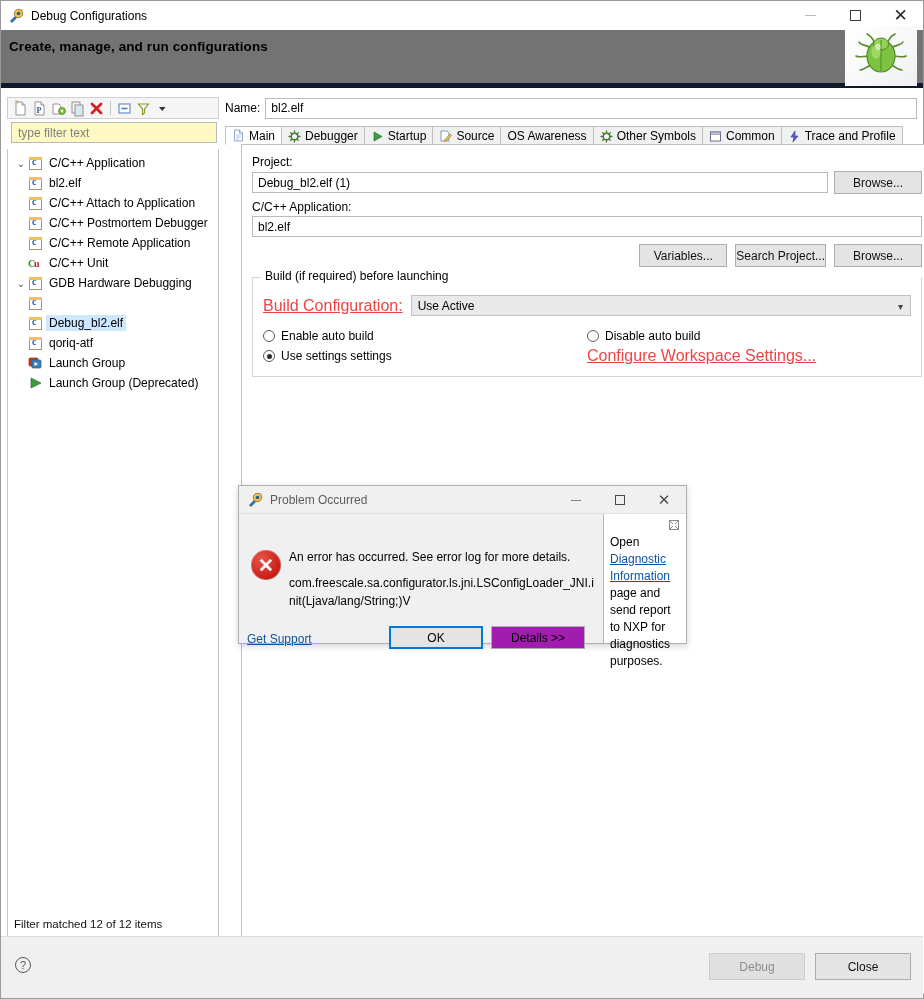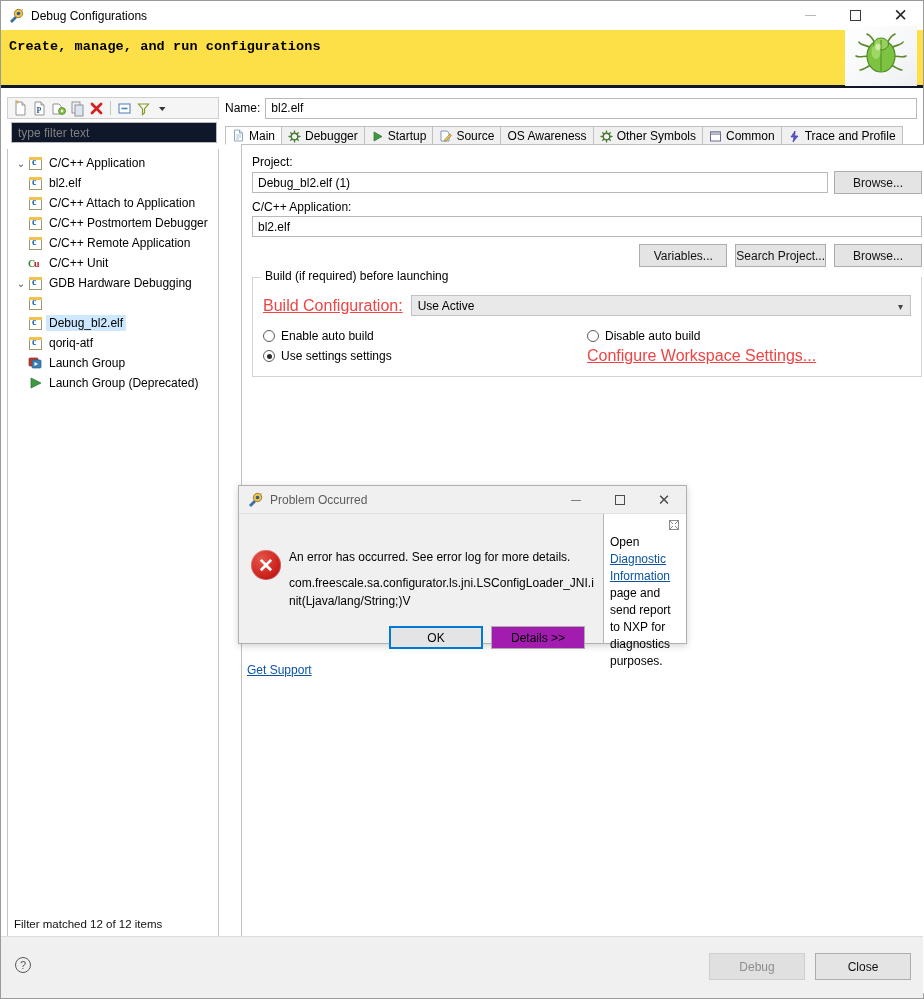--- a/index.html
+++ b/index.html
@@ -37,23 +37,22 @@
     width: 45px; height: 29px; display: flex; align-items: center; justify-content: center;
     font-size: 13px; color: #3b3b3b; background: transparent;
   }
   .winbtn.min span { display:block; width: 11px; height: 1px; background: #b9b9b9; }
   .winbtn.max span { display:block; width: 11px; height: 11px; border: 1.6px solid #3b3b3b; }
   .winbtn.close { font-size: 17px; font-weight: 300; color: #2a2a2a; }
 
   
   .header {
     position: absolute; top: 29px; left: 0; width: 922px; height: 58px;
-    background: #fde047;
-    border-bottom: 3px solid #0f172a;
-    font-family: Liberation Mono, monospace;
+    background: #737373;
+    border-bottom: 5px solid #0f172a;
   }
   .header-title {
     position: absolute; left: 8px; top: 9px;
     font-size: 13.5px; font-weight: bold; color: #000; letter-spacing: 0.1px;
   }
   .bug-wrap {
     position: absolute; right: 6px; top: -4px; width: 72px; height: 60px;
     overflow: hidden;
   }
   .bug-bgl { position:absolute; left:0; top:0; width:100%; height:100%;
@@ -66,21 +65,21 @@
   .leftpanel { position:absolute; left: 6px; top: 8px; width: 212px; height: 840px; }
   .tree-toolbar {
     position: absolute; left:0; top:0; width: 212px; height: 22px;
     background: #f5f5f5; border: 1px solid #cfcfcf;
     display: flex; align-items: center; gap: 2px; padding-left: 4px;
   }
   .tb-ico { width: 17px; height: 17px; position: relative; flex: none; }
   .tb-sep { width:1px; height: 14px; background:#c6c6c6; margin: 0 3px; flex:none;}
   .filterbox {
     position: absolute; left: 4px; top: 25px; width: 206px; height: 21px;
-    border: 1px solid #b9b9b9; background:#0f172a;
+    border: 1px solid #b9b9b9; background:#fef9c3;
     display:flex; align-items:center; padding-left: 6px;
     color:#808080; font-size: 12px;
   }
   .tree {
     position: absolute; left:0; top: 52px; width: 212px; height: 788px;
     border: 1px solid #c4c4c4; border-top: none; background:#fff;
     padding-top: 4px;
   }
   .trow {
     display:flex; align-items:center; height: 20px; padding-left: 6px; font-size: 12px;
@@ -221,21 +220,21 @@
   .dlg-main { position:absolute; left:0; top:0; width: 364px; height: 129px; background:#f0f0f0; }
   .err-ico {
     position:absolute; left: 12px; top: 36px; width: 30px; height: 30px; border-radius: 50%;
     background: radial-gradient(circle at 34% 30%, #e8554a 0%, #c9201a 65%, #8e0f0c 100%);
     display:flex; align-items:center; justify-content:center;
     color:#fff; font-size: 19px; font-weight: bold; line-height:1;
     box-shadow: inset 0 0 0 1px rgba(255,255,255,0.25);
   }
   .err-text { position:absolute; left: 50px; top: 34px; width: 310px; font-size: 12px; line-height: 1.55; }
   .err-text .l2 { margin-top: 7px; word-break: break-all; }
-  .getsupport { position:absolute; left: 8px; top: 118px; font-size:12px; color:#0b54a5; text-decoration: underline; margin-top: 31px; }
+  .getsupport { position:absolute; left: 8px; top: 118px; font-size:12px; color:#0b54a5; text-decoration: underline; }
   .dlg-btns { position:absolute; left: 150px; top: 112px; display:flex; gap: 8px; }
   .dbtn {
     width: 94px; height: 23px; background:#a21caf; border:1px solid #adadad;
     display:flex; align-items:center; justify-content:center; font-size:12px;
   }
   .dbtn.focus { border: 2px solid #0078d7; background: #e4e4e4; }
   .dlg-side {
     position:absolute; right: 0; top: 0; width: 83px; height: 129px;
     background: #ffffff; border-left: 1px solid #b6b6b6;
   }

